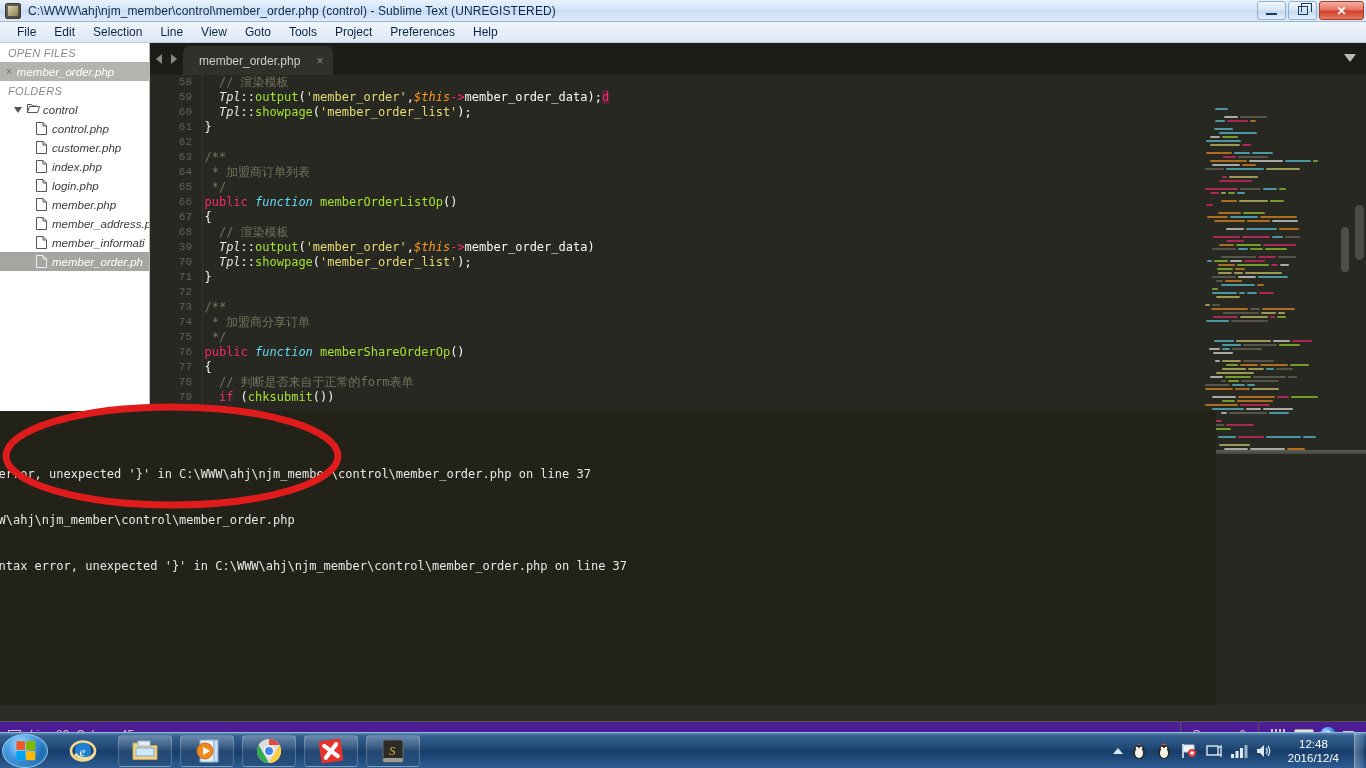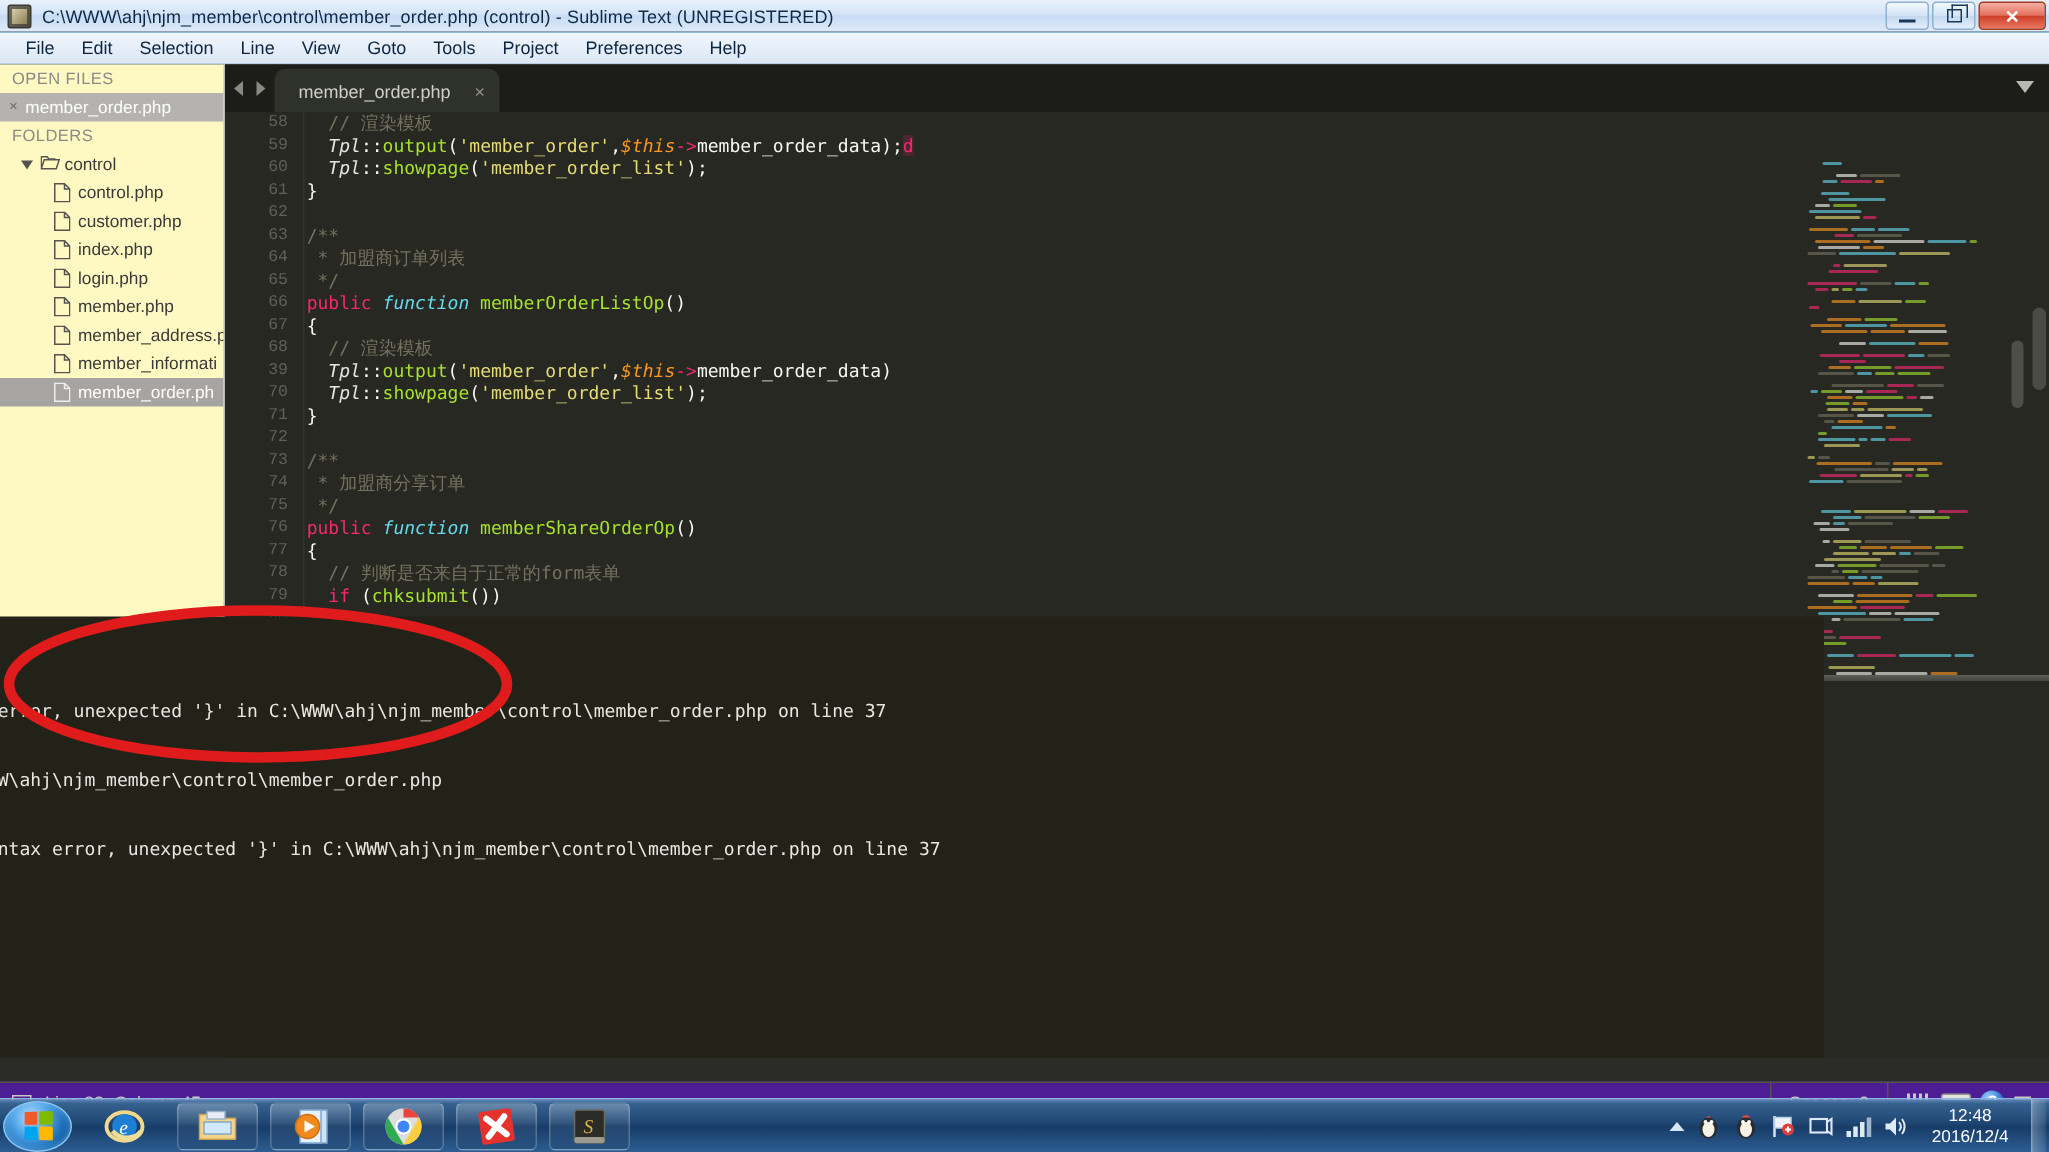--- a/index.html
+++ b/index.html
@@ -52,22 +52,22 @@
     border-bottom:1px solid #b9cde3;
     display:flex;align-items:center;padding-left:8px;
   }
   #menubar .menu-item{
     font-size:12px;color:#0b2542;padding:2px 9px;cursor:default;white-space:nowrap;
   }
 
   
   #sidebar{
     position:absolute;left:0;top:43px;width:150px;height:504px;
-    background:#fef9c3; border-right:1px solid #b9b8b4;
-    font-size:11.5px;color:#3a3a38;overflow:hidden;
+    background:#ffffff; border-right:1px solid #b9b8b4;
+    font-size:11.5px;color:#3a3a38;overflow:hidden;font-style:italic;
   }
   .sb-head{
     padding:4px 0 3px 8px; font-size:11px; color:#8a8a86; letter-spacing:.3px;
   }
   .sb-row{
     height:19px;display:flex;align-items:center;padding-left:6px;white-space:nowrap;overflow:hidden;
   }
   .sb-row.selected{ background:#a6a5a1; color:#fff; }
   .sb-row.selected.soft{ background:#b4b3af; color:#ffffff;}
   .sb-x{ font-size:10px;color:#6b6b67;margin-right:5px;}

